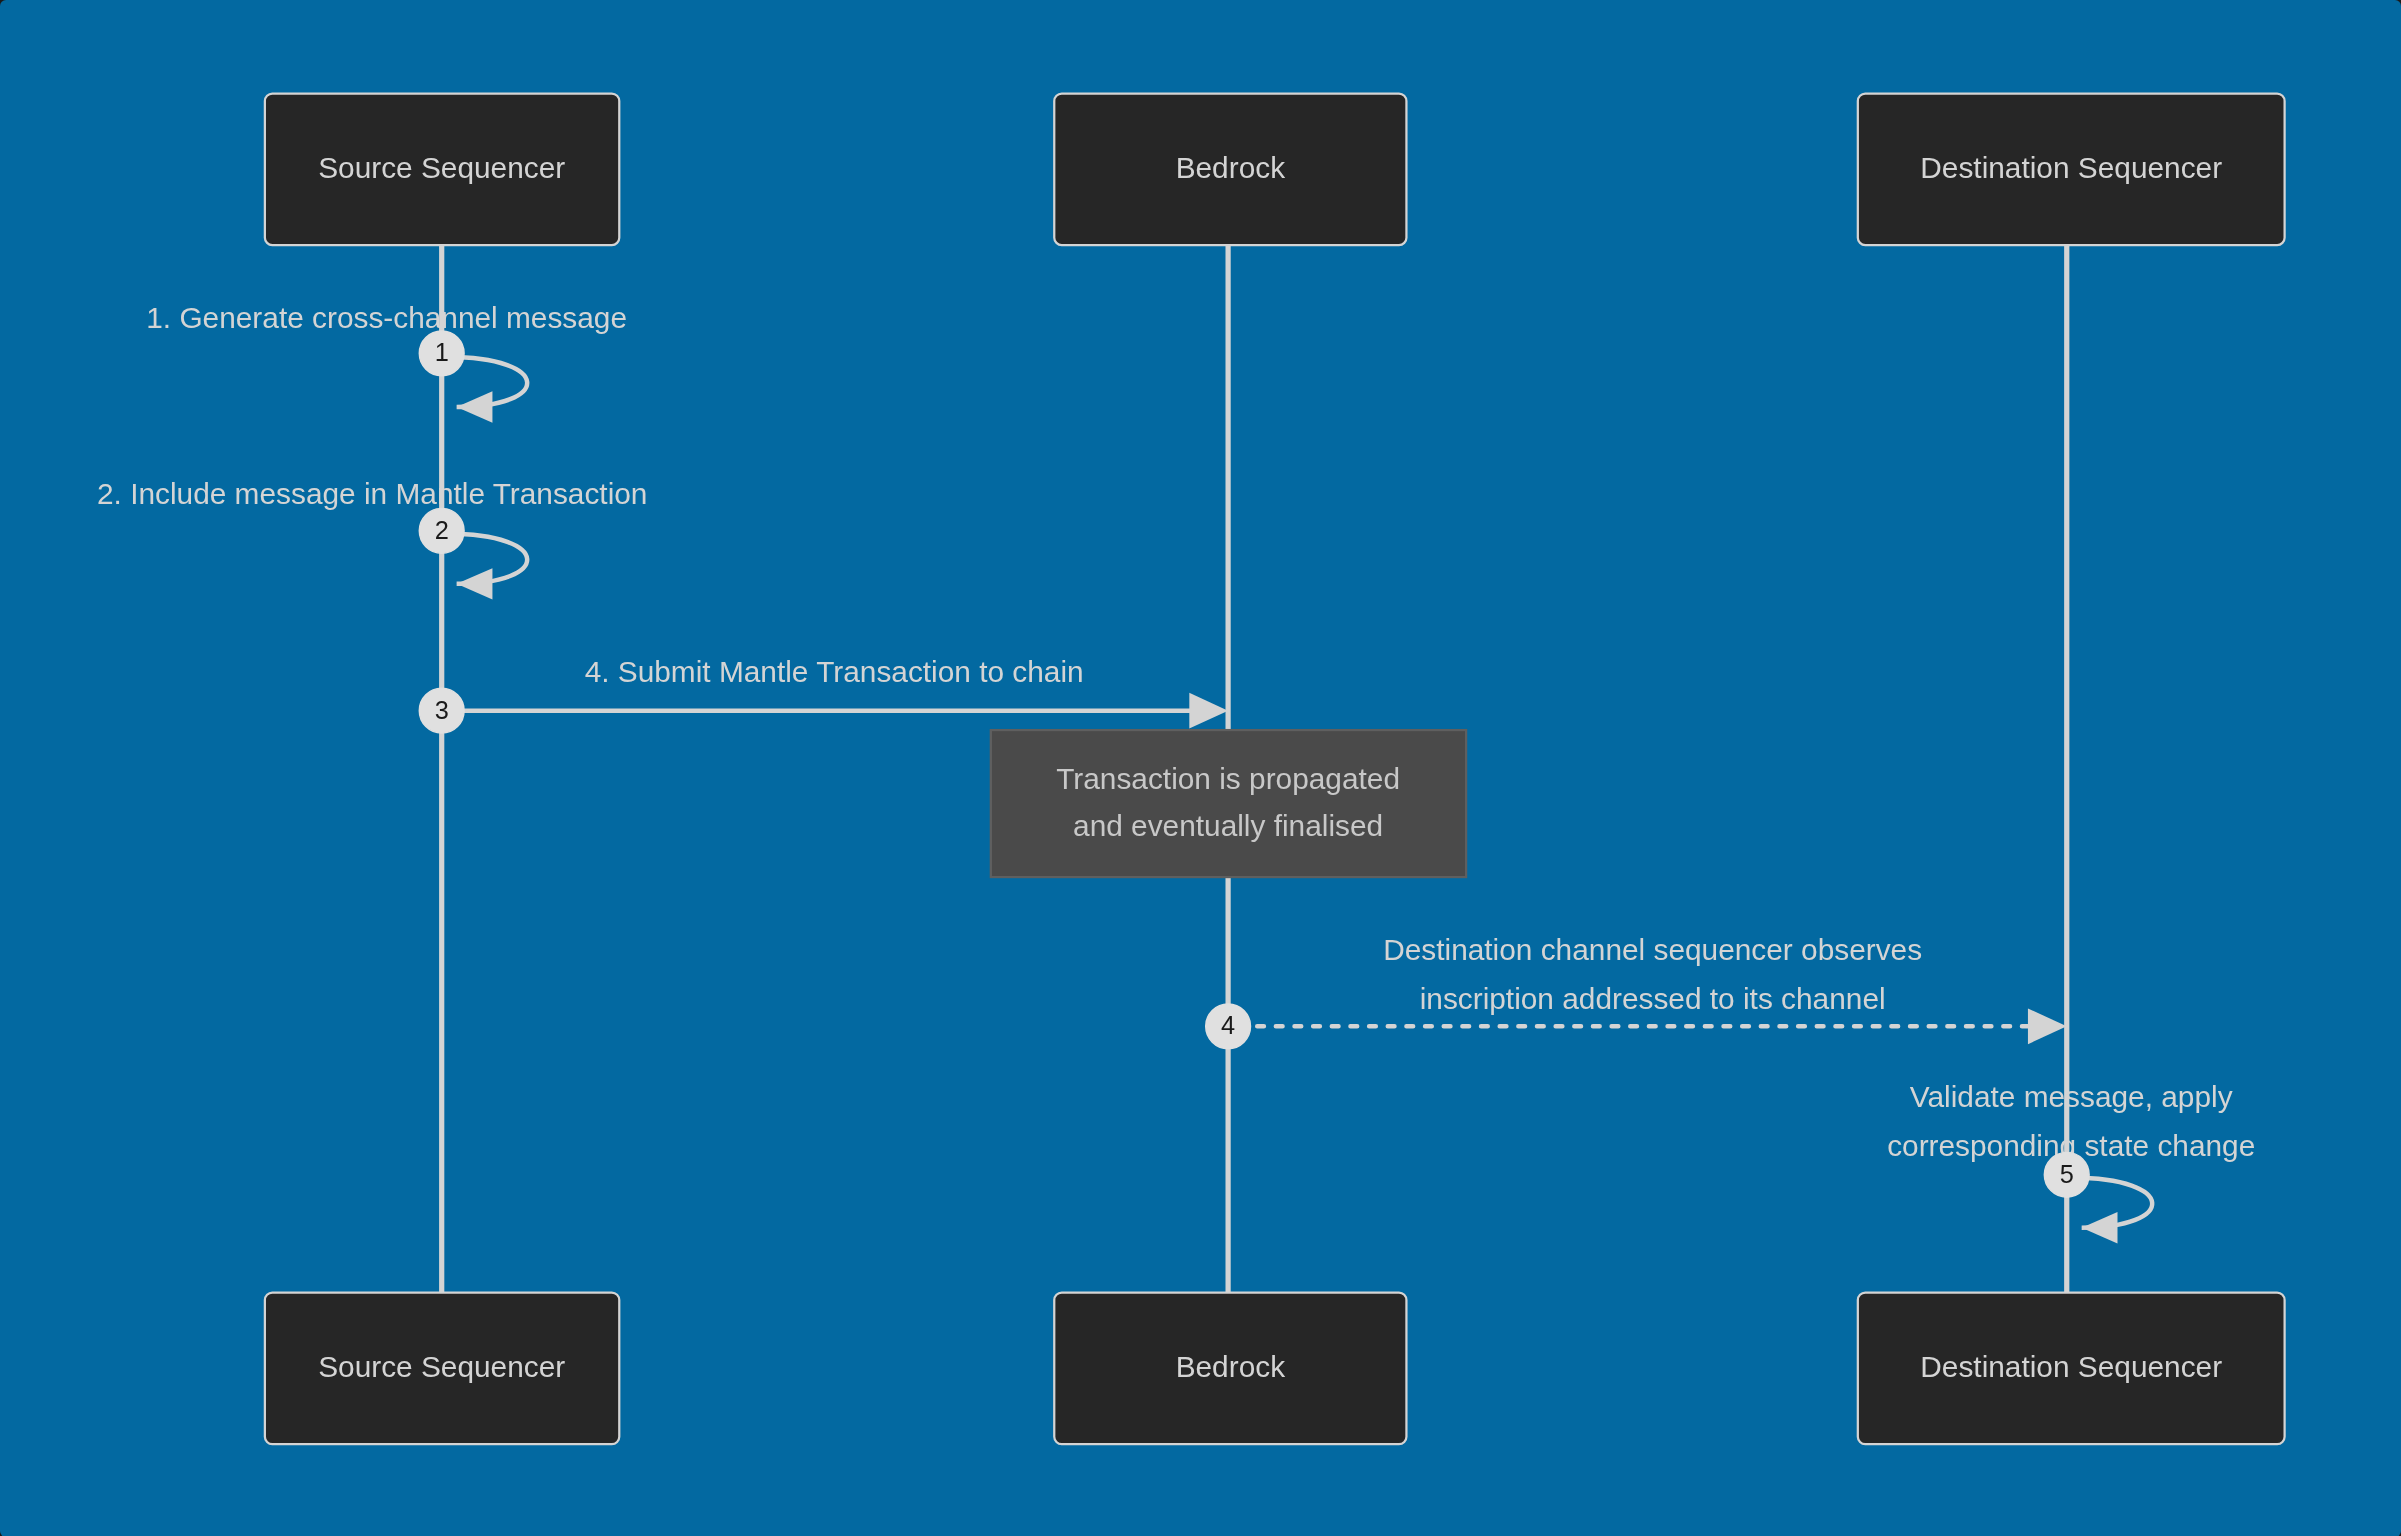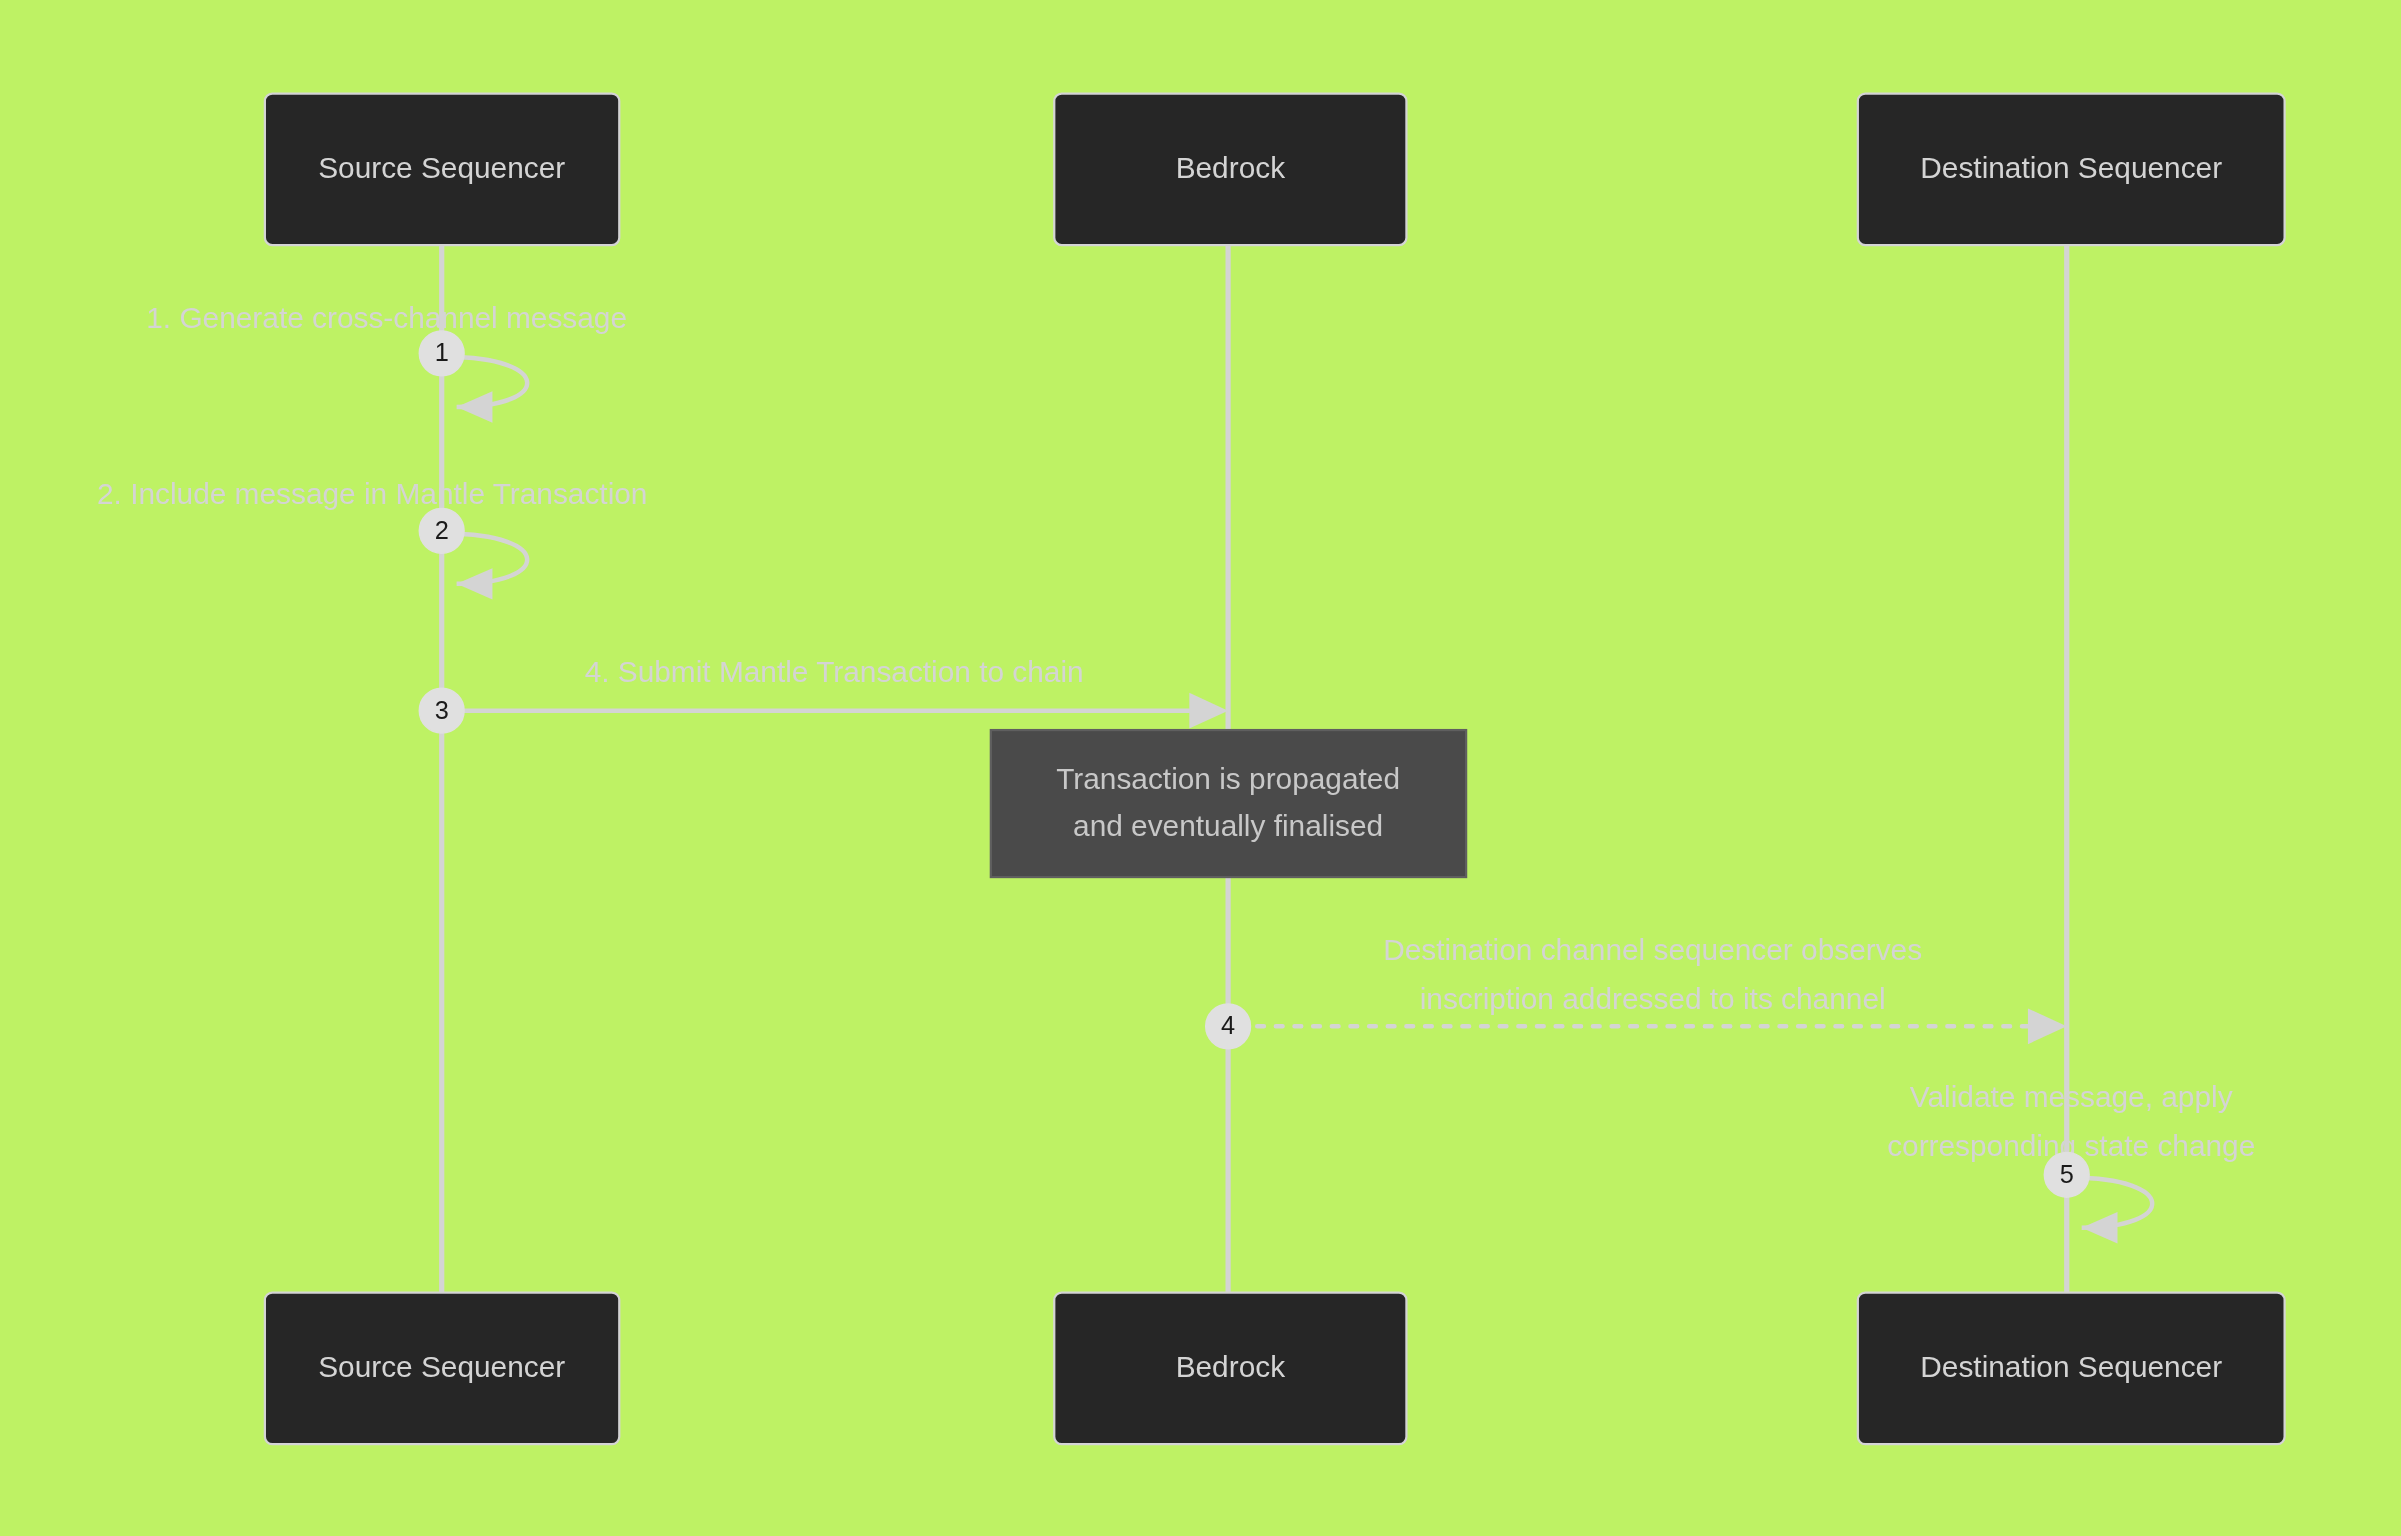--- a/index.html
+++ b/index.html
@@ -4,23 +4,24 @@
 <style>
   html, body {
     margin: 0;
     padding: 0;
     background: #1a1a1a;
   }
   #canvas {
     position: relative;
     width: 2401px;
     height: 1537px;
-    background: #bef264;
+    background: #0369a1;
     overflow: hidden;
     font-family: "Liberation Sans", sans-serif;
+    border-radius: 6px;
   }
   #diagram-svg {
     position: absolute;
     top: 0;
     left: 0;
     width: 2401px;
     height: 1537px;
   }
   .actor-box-label {
     fill: #d4d4d4;

